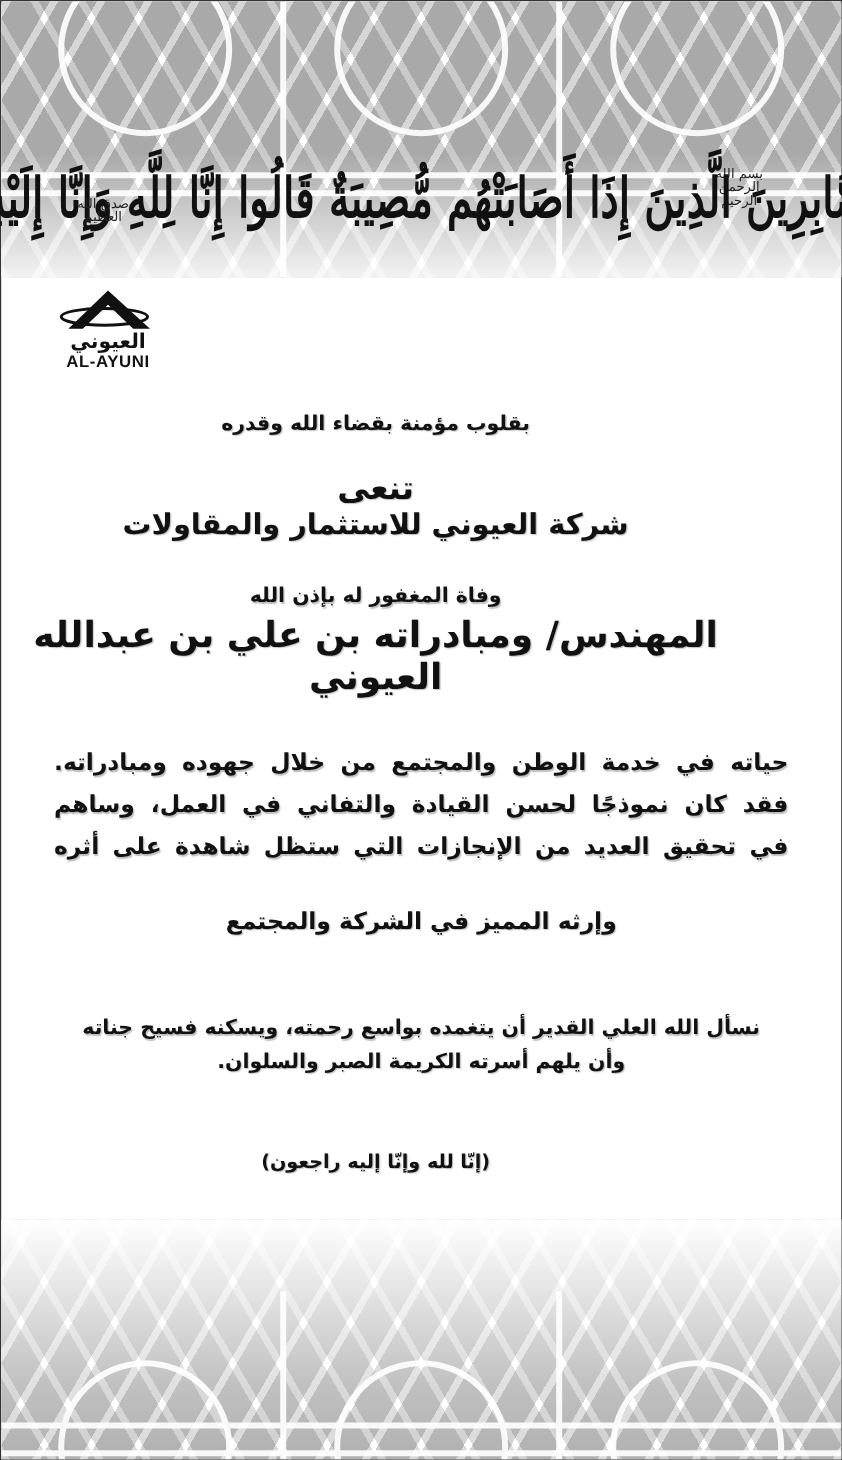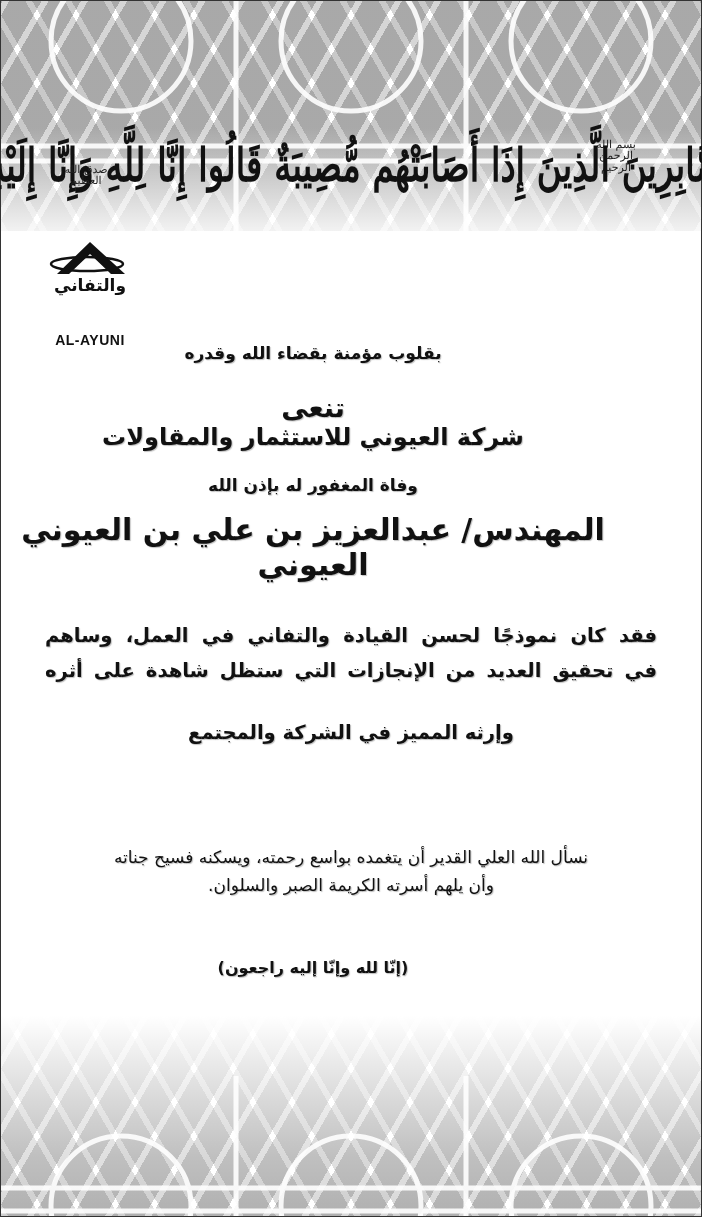--- a/index.html
+++ b/index.html
@@ -50,41 +50,41 @@
     font-weight: bold; letter-spacing: -1px; color: #111;
     transform: scaleY(1.35); white-space: nowrap;
   }
 
   .logo {
     position: absolute; left: 44px; top: 240px; width: 92px; height: 80px;
     text-align: center;
   }
   .logo svg { display: block; margin: 0 auto; }
   .logo .ar { direction: rtl; font-weight: bold; font-size: 17px; line-height: 18px; margin-top: -2px; }
-  .logo .en { font-family: "Liberation Sans", sans-serif; font-weight: bold; font-size: 14px; letter-spacing: 0.5px; line-height: 15px; margin-top: 39px; }
+  .logo .en { font-family: "Liberation Sans", sans-serif; font-weight: bold; font-size: 14px; letter-spacing: 0.5px; line-height: 15px; }
 
   .content { position: absolute; left: 0; width: 626px; direction: rtl; text-align: center; }
   .shadow { text-shadow: 1px 1px 1px rgba(0,0,0,0.25); }
   .l1 { top: 343px; font-size: 17px; font-weight: bold; }
   .l2 { top: 392px; font-size: 27px; font-weight: bold; }
   .l3 { top: 423px; font-size: 24px; font-weight: bold; }
-  .l4 { top: 475px; font-size: 17px; font-weight: bold; }
+  .l4 { top: 487px; font-size: 17px; font-weight: bold; }
   .l5 { top: 512px; font-size: 30px; font-weight: bold; }
 
   .para {
     position: absolute; left: 45px; width: 612px; top: 618px;
     direction: rtl; text-align: justify; font-size: 19.5px; font-weight: bold;
     line-height: 35px;
   }
   .para .last { display: block; text-align: right; text-align-last: center; margin-top: 27px; }
   .para .line { display: block; text-align-last: justify; }
 
   .prayer {
     position: absolute; left: 40px; width: 622px; top: 843px;
-    direction: rtl; text-align: center; font-size: 17px; font-weight: normal; line-height: 28px;
+    direction: rtl; text-align: center; font-size: 17px; font-weight: bold; line-height: 28px;
   }
   .closing { top: 958px; font-size: 16px; font-weight: bold; }
 </style>
 </head>
 <body>
 
 <div class="frame"></div>
 
 <div class="pattern top">
   <svg width="700" height="230" viewBox="0 0 700 230">
@@ -108,31 +108,32 @@
 </div>
 <div class="medallion left">
   <span>صدق الله العظيم</span>
 </div>
 
 <div class="logo">
   <svg width="90" height="38" viewBox="0 0 90 38">
     <ellipse cx="42" cy="24" rx="36" ry="7" fill="none" stroke="#111" stroke-width="2.5"></ellipse>
     <polygon points="45,2 80,34 66,34 45,14 24,34 12,34" fill="#111"></polygon>
   </svg>
-  <div class="ar">والتفاني</div>
+  <div class="ar">العيوني</div>
   <div class="en">AL-AYUNI</div>
 </div>
 
 <div class="content l1 shadow">بقلوب مؤمنة بقضاء الله وقدره</div>
 <div class="content l2 shadow">تنعى</div>
 <div class="content l3 shadow">شركة العيوني للاستثمار والمقاولات</div>
 <div class="content l4 shadow">وفاة المغفور له بإذن الله</div>
-<div class="content l5 shadow">المهندس/ عبدالعزيز بن علي بن العيوني العيوني</div>
+<div class="content l5 shadow">المهندس/ ومبادراته بن علي بن عبدالله العيوني</div>
 
 <div class="para shadow">
+  <span class="line">حياته في خدمة الوطن والمجتمع من خلال جهوده ومبادراته.</span>
   <span class="line">فقد كان نموذجًا لحسن القيادة والتفاني في العمل، وساهم</span>
   <span class="line">في تحقيق العديد من الإنجازات التي ستظل شاهدة على أثره</span>
   <span class="last">وإرثه المميز في الشركة والمجتمع</span>
 </div>
 
 <div class="prayer shadow">
   <div>نسأل الله العلي القدير أن يتغمده بواسع رحمته، ويسكنه فسيح جناته</div>
   <div>وأن يلهم أسرته الكريمة الصبر والسلوان.</div>
 </div>
 

